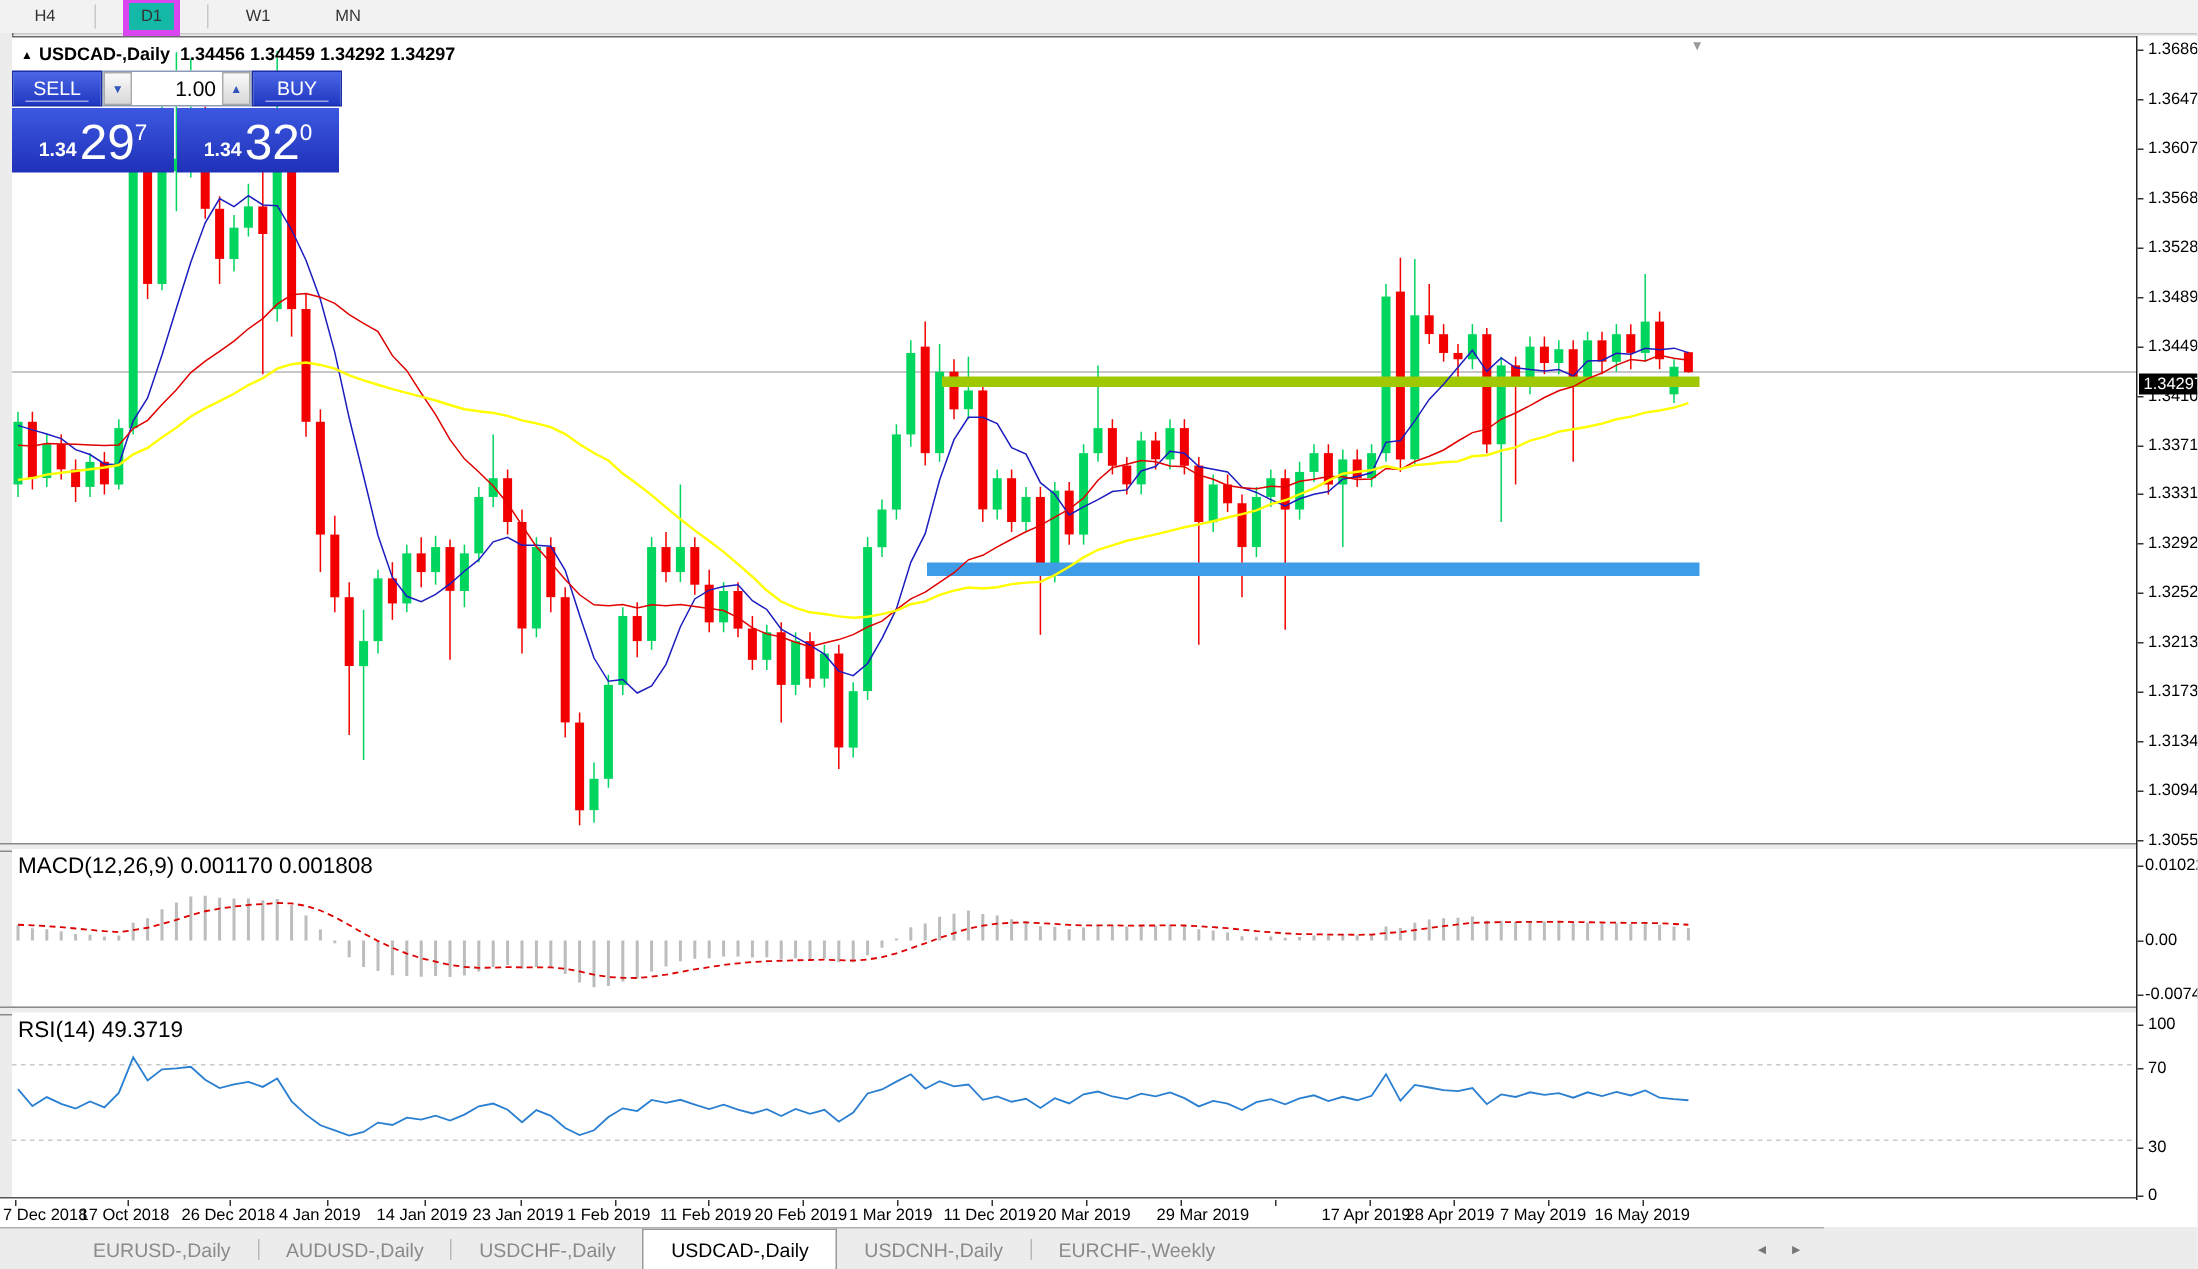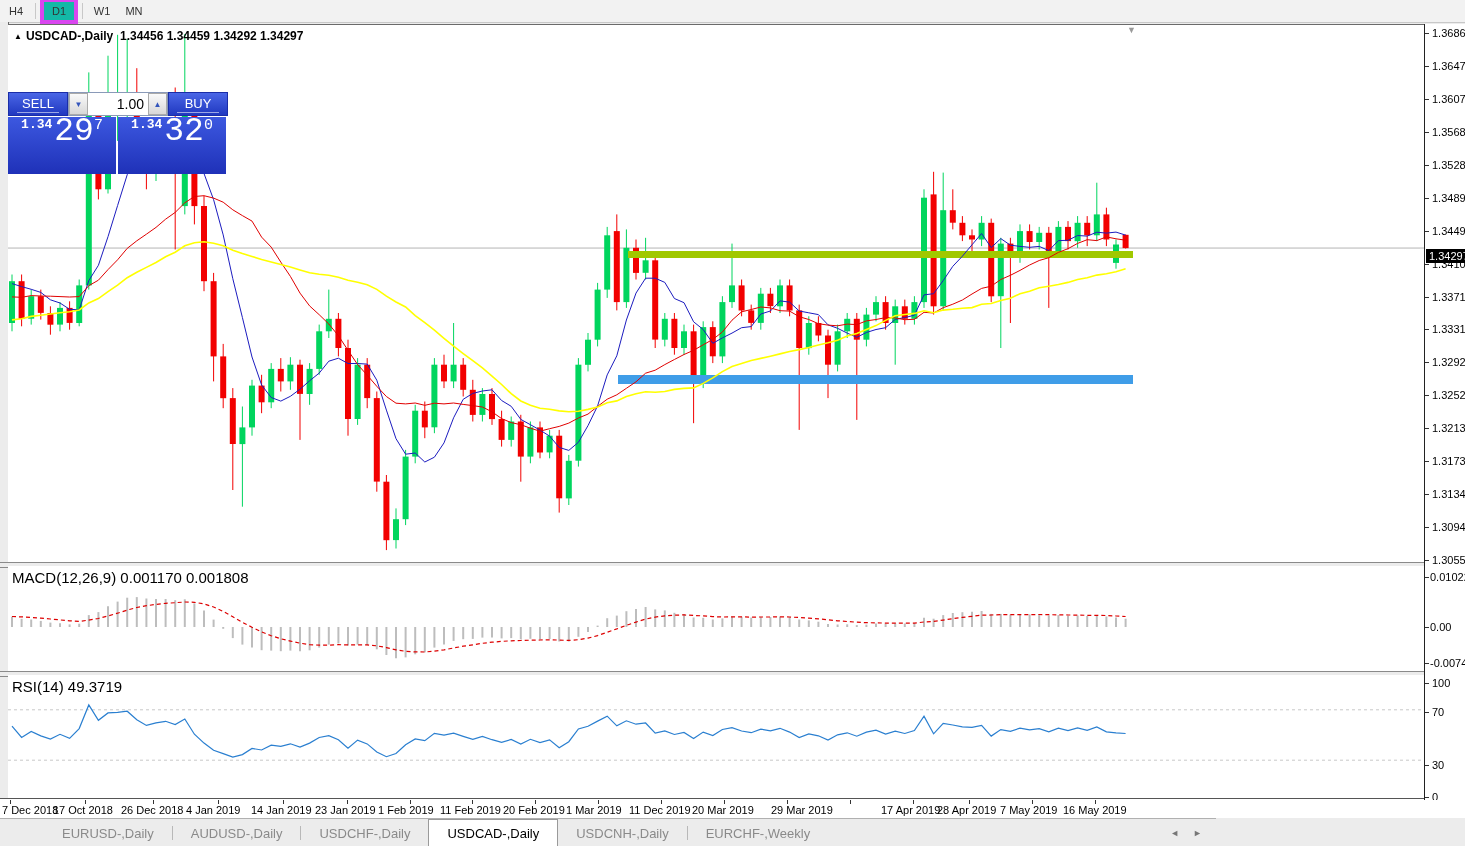--- a/index.html
+++ b/index.html
@@ -1,19 +1,19 @@
 <!DOCTYPE html>
 <html><head>
 <meta charset="utf-8">
 <style>
   html,body{margin:0;padding:0;background:#ececec;font-family:"Liberation Sans",sans-serif;}
   #app{position:relative;width:1465px;height:846px;background:#ececec;overflow:hidden;}
   
   #toolbar{position:absolute;left:0;top:0;width:1465px;height:22px;background:#f2f2f2;border-bottom:1px solid #c8c8c8;display:flex;align-items:center;}
-  .tf-btn{min-width:30px;height:18px;margin:1px 1px;display:flex;align-items:center;justify-content:center;font-size:11px;color:#333;cursor:default;}
+  .tf-btn{min-width:30px;height:18px;margin:1px 15px;display:flex;align-items:center;justify-content:center;font-size:11px;color:#333;cursor:default;}
   .tf-btn.active{background:#14b8a6;border:4px solid #d946ef;}
   .tb-sep{width:1px;height:16px;background:#c8c8c8;margin:0 3px;}
   
   .panel{position:absolute;left:8px;width:1416px;background:#fff;overflow:hidden;}
   #main-panel{top:24px;height:538px;border-top:1px solid #6a6a6a;}
   #macd-panel{top:566px;height:105px;}
   #rsi-panel{top:675px;height:123px;}
   .splitter{position:absolute;left:0px;width:1465px;height:4px;background:#ececec;border-top:1px solid #8a8a8a;border-bottom:1px solid #8a8a8a;}
   #split1{top:562px;} #split2{top:671px;}
   #left-gutter{position:absolute;left:0;top:22px;width:8px;height:778px;background:#ececec;border-right:1px solid #6a6a6a;}
@@ -34,28 +34,28 @@
   .d-tick{position:absolute;top:0;width:1px;height:4px;background:#333;}
   
   #tab-bar{position:absolute;left:0;top:818px;width:1216px;height:28px;background:#ececec;border-top:1px solid #b0b0b0;display:flex;align-items:stretch;}
   #tab-lead{width:44px;}
   .tab{display:flex;align-items:center;padding:0 18px;font-size:13px;color:#8a8a8a;cursor:default;white-space:nowrap;}
   .tab.active{background:#fff;color:#000;border:1px solid #9a9a9a;border-bottom:none;margin-bottom:0px;}
   .tab-sep{width:1px;height:14px;background:#b8b8b8;align-self:center;}
   #tab-scroll{margin-left:auto;display:flex;align-items:center;gap:14px;padding-right:14px;color:#777;font-size:9px;}
   
   #trade-panel{position:absolute;left:0px;top:22px;width:220px;z-index:10;font-family:"Liberation Sans",sans-serif;}
-  #tp-row1{display:flex;height:24px;margin-top:45px;}
+  #tp-row1{display:flex;height:24px;}
   .tp-btn{width:58px;background:linear-gradient(#4a66e6,#2038c0);color:#fff;font-size:13px;display:flex;flex-direction:column;align-items:center;justify-content:center;border:1px solid #1a2da8;}
   .tp-btn .ul{display:block;width:42px;height:1px;background:rgba(255,255,255,.55);margin-top:1px;}
   #tp-spin{flex:1;display:flex;border:1px solid #8a9ab8;background:#fff;}
   .spin-btn{width:17px;background:linear-gradient(#fafafa,#d8d8d8);border:1px solid #aaa;color:#3355bb;font-size:8px;display:flex;align-items:center;justify-content:center;}
   #vol-input{flex:1;border:none;outline:none;text-align:right;font-size:14px;padding-right:4px;font-family:"Liberation Sans",sans-serif;width:50px;}
   #tp-row2{display:flex;margin-top:1px;}
-  .tile{width:108px;height:38px;background:linear-gradient(#3c58e0,#1f31b8);color:#fff;display:flex;justify-content:center;padding-bottom:19px;font-family:Liberation Mono, monospace;}
+  .tile{width:108px;height:38px;background:linear-gradient(#3c58e0,#1f31b8);color:#fff;display:flex;align-items:flex-end;justify-content:center;padding-bottom:5px;}
   .tile+.tile{margin-left:2px;}
   .tile .base{font-size:13px;font-weight:700;margin-right:2px;margin-bottom:3px;}
   .tile .big{font-size:33px;line-height:30px;}
   .tile .sup{font-size:15px;margin-bottom:13px;}
 </style>
 </head>
 <body>
 
 <div id="app">
   <div id="toolbar">

